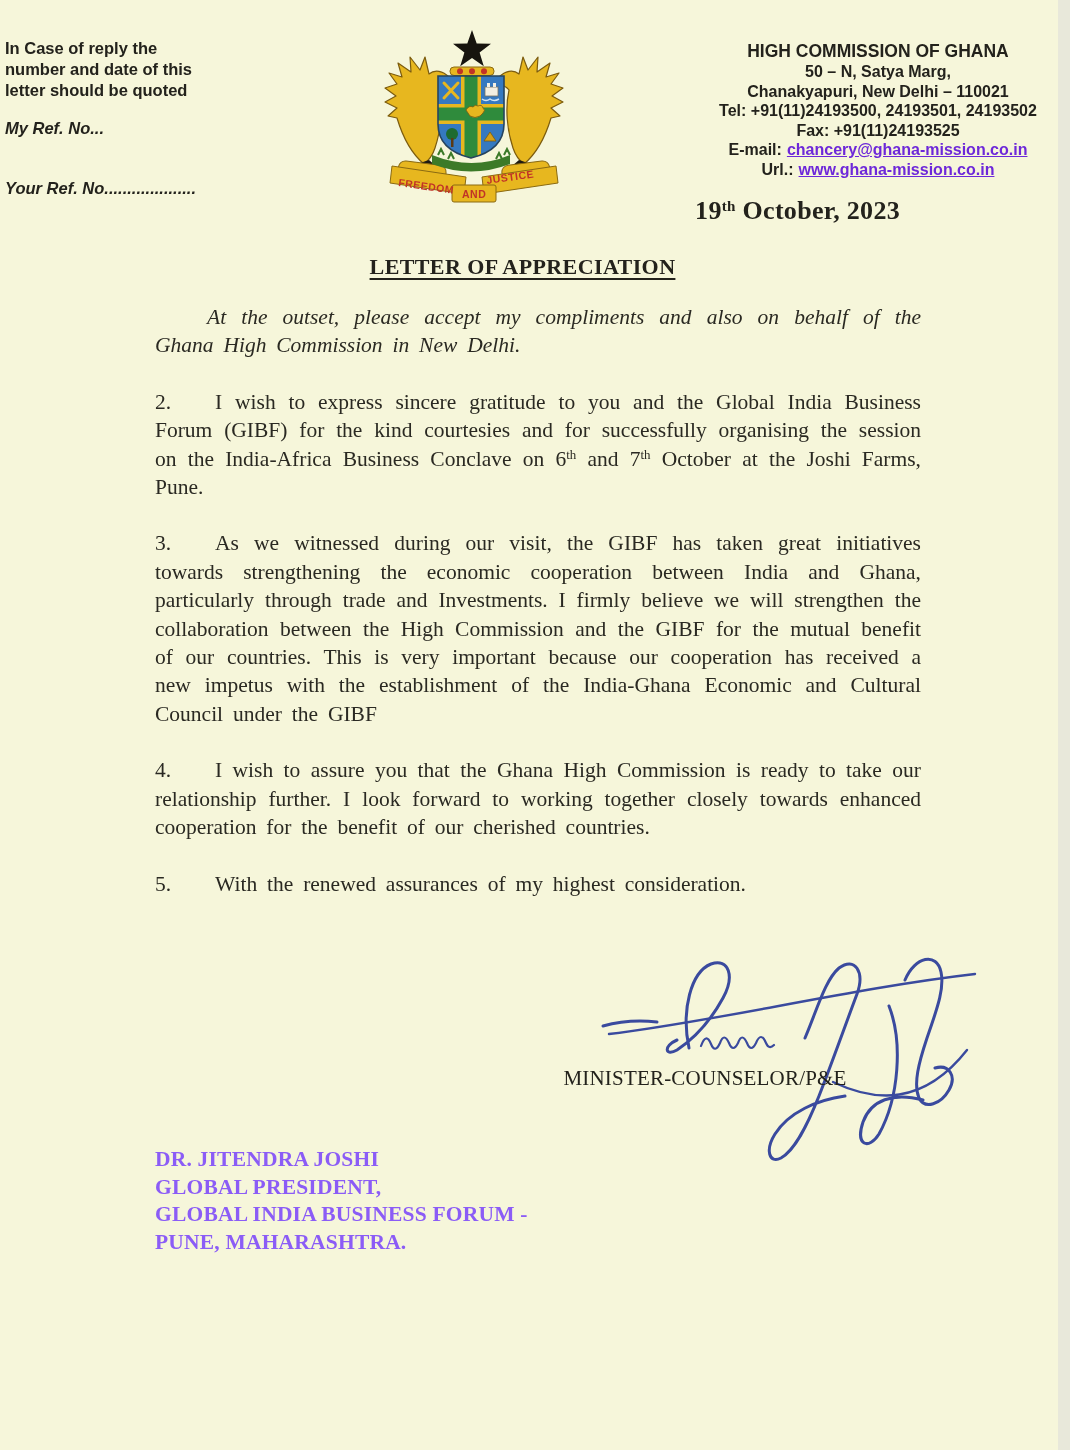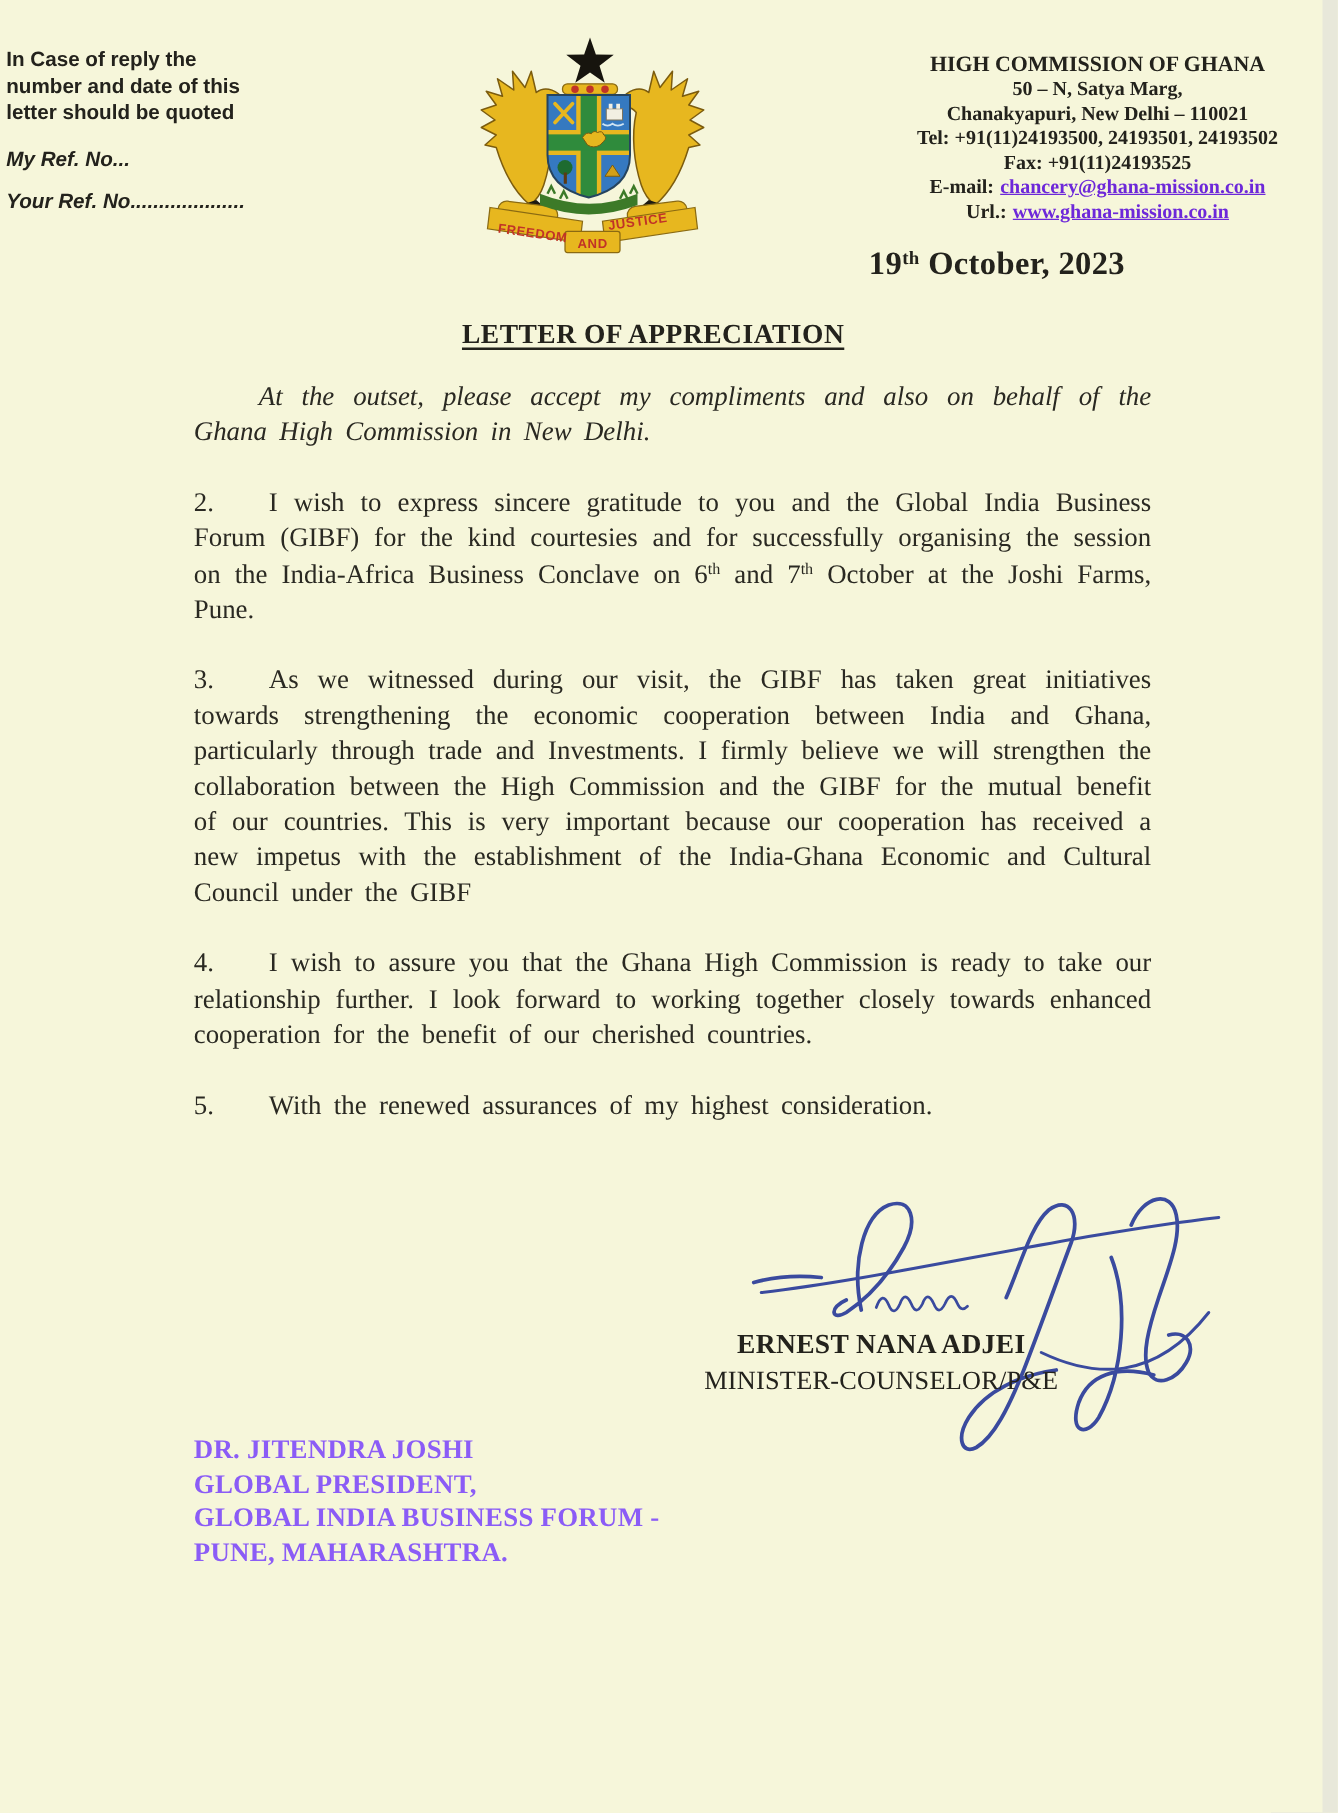--- a/index.html
+++ b/index.html
@@ -12,28 +12,28 @@
     color:#2a2922;
   }
   
   .ref-block{
     position:absolute;left:5px;top:38px;width:200px;
     font-family:"Liberation Sans", sans-serif;
     font-weight:bold;font-size:16.5px;line-height:21px;color:#23221c;
   }
   .ref-line{white-space:nowrap;}
   .myref{margin-top:17px;font-style:italic;}
-  .yourref{margin-top:12px;font-style:italic;}
+  .yourref{margin-top:39px;font-style:italic;}
 
   .crest{position:absolute;left:368px;top:20px;width:212px;height:184px;}
 
   .addr-block{
     position:absolute;left:690px;top:40px;width:376px;
     text-align:center;
-    font-family:Liberation Serif, serif;
+    font-family:Liberation Sans, sans-serif;
     font-weight:bold;color:#23221c;
   }
   .addr-title{font-size:17.5px;line-height:22px;}
   .addr-line{font-size:16px;line-height:19.5px;white-space:nowrap;}
   .link{color:#6d28d9;text-decoration:underline;margin-left:5px;cursor:pointer;}
 
   
   .date{
     position:absolute;right:158px;top:196px;
     font-size:26px;font-weight:bold;color:#23221c;letter-spacing:.3px;
@@ -178,21 +178,20 @@
       <path d="M108,96 q5,-14 10,-2 q4,10 9,-1 q4,-11 9,0 q4,10 9,0 q4,-11 9,0 q4,10 9,0 q5,-12 10,0 q3,7 8,2" stroke-width="2.2"></path>
       <path d="M212,88 C224,60 232,30 246,18 C262,6 272,22 264,44 C252,76 240,110 226,146 C214,176 202,200 188,208 C176,214 172,200 182,184 C196,162 224,150 252,146"></path>
       <path d="M16,84 C120,72 260,38 382,24" stroke-width="2.4"></path>
       <path d="M312,30 C322,6 344,2 348,22 C352,40 342,64 334,88 C326,112 320,134 326,148 C332,160 348,154 356,140 C364,126 356,114 342,118"></path>
       <path d="M296,56 C310,92 306,148 286,184 C276,200 262,196 270,172 C278,150 300,142 330,150"></path>
       <path d="M240,132 C282,152 330,156 374,100" stroke-width="2.4"></path>
     </g>
   </svg>
 
   <div class="signatory">
-    <div class="sig-name">ERNEST NANA ADJEI</div>
     <div class="sig-title">MINISTER-COUNSELOR/P&amp;E</div>
   </div>
 
   <div class="recipient" id="recipient-block">
       <div class="recipient-line">DR. JITENDRA JOSHI</div>
       <div class="recipient-line">GLOBAL PRESIDENT,</div>
       <div class="recipient-line">GLOBAL INDIA BUSINESS FORUM -</div>
       <div class="recipient-line">PUNE, MAHARASHTRA.</div>
     </div>
 

